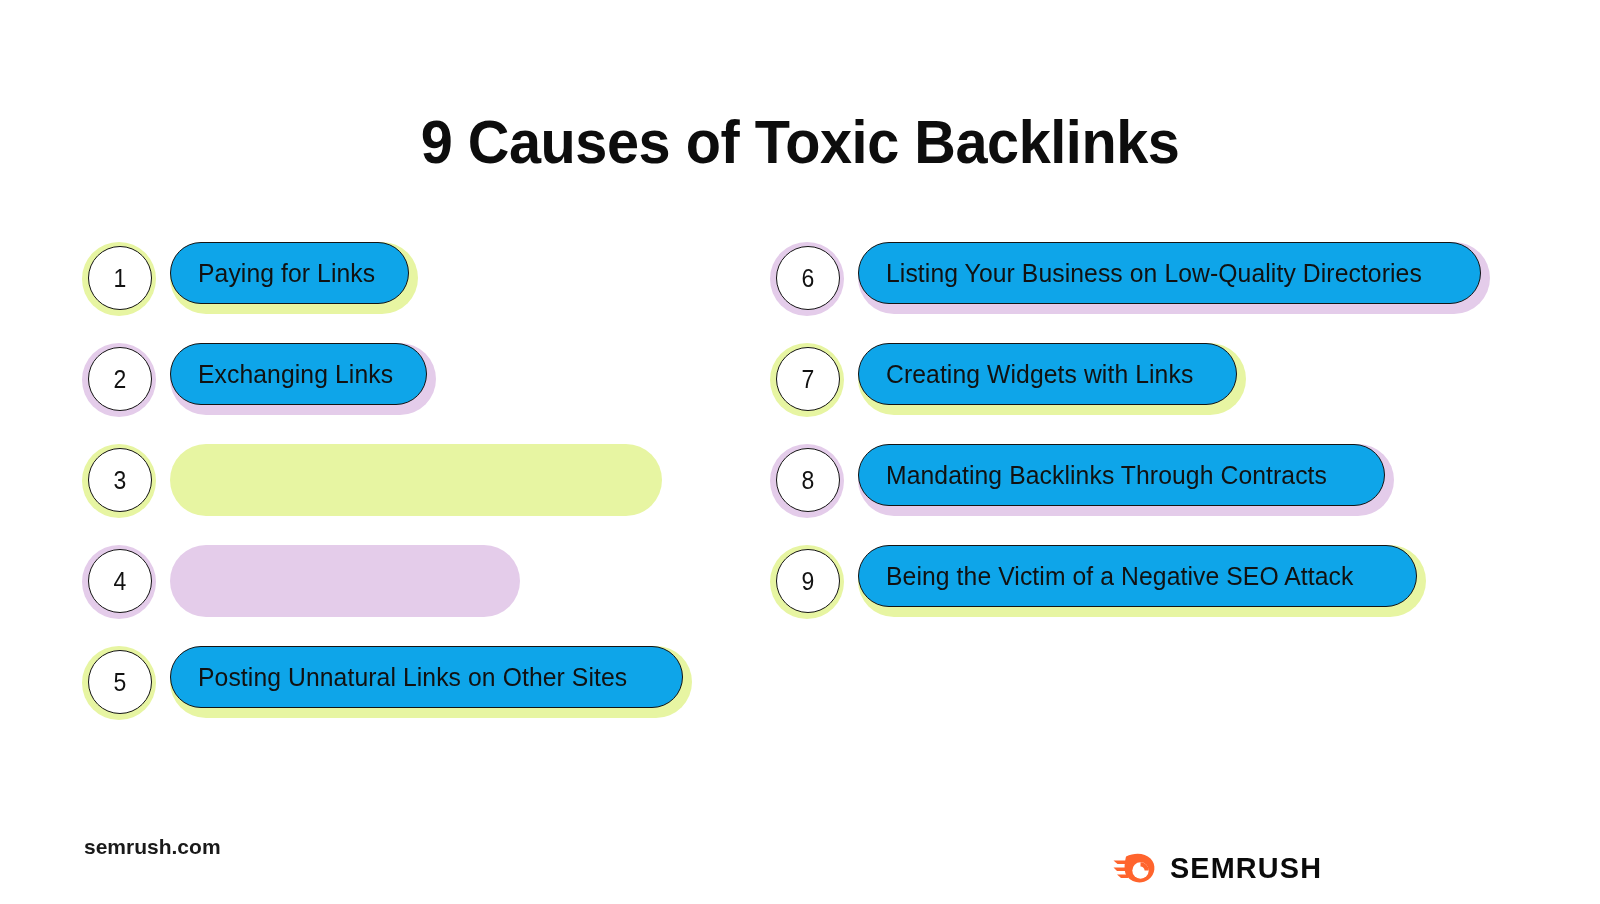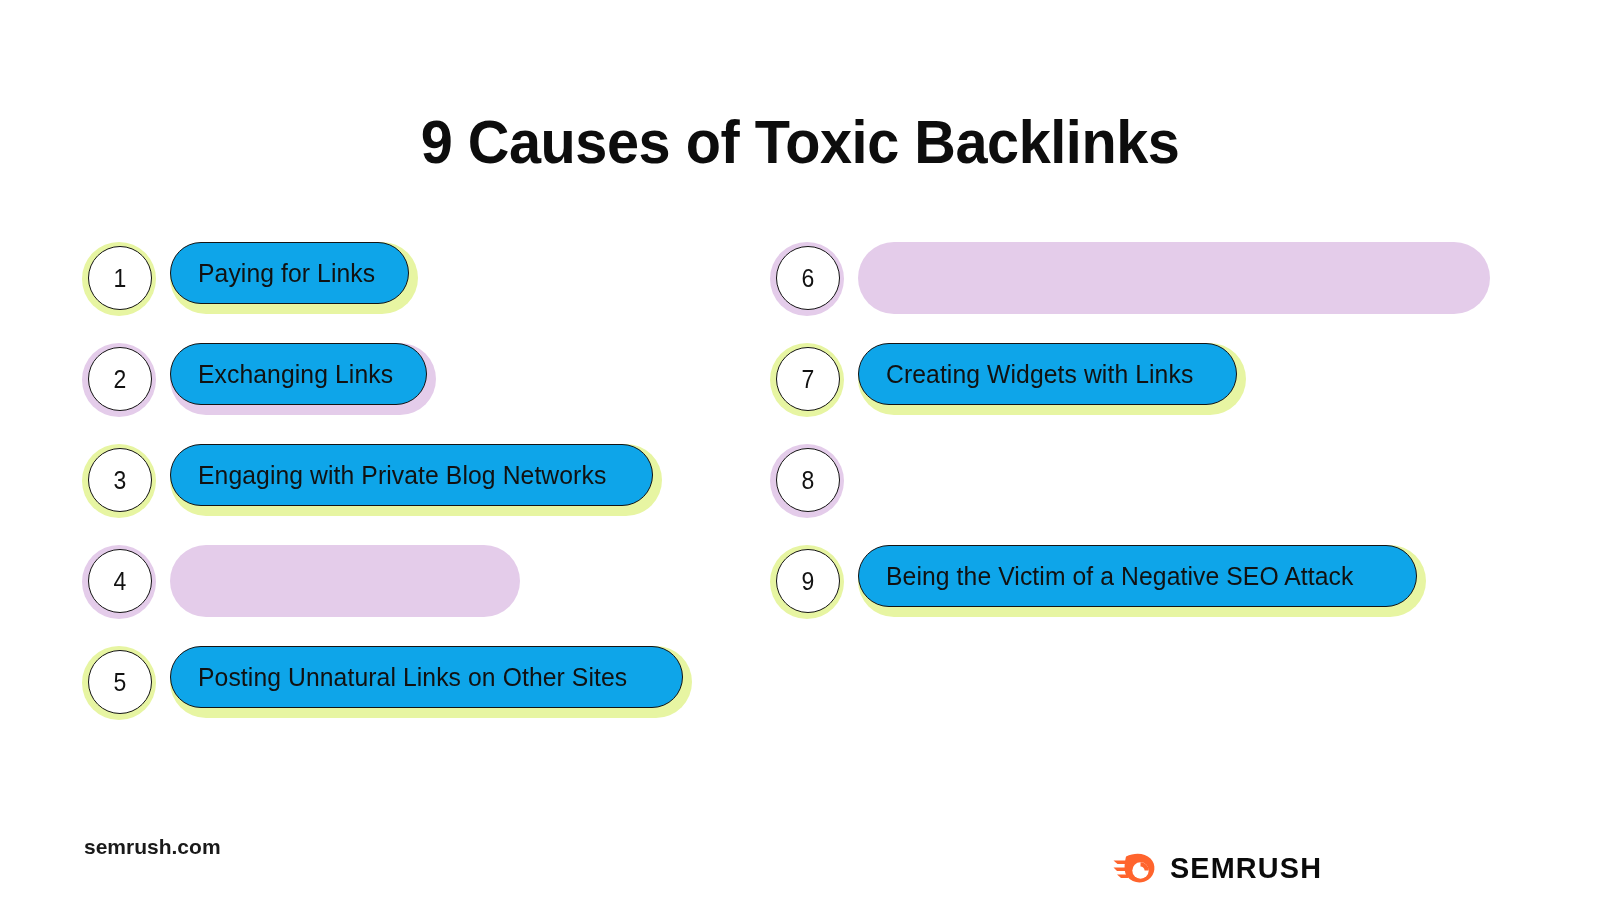--- a/index.html
+++ b/index.html
@@ -215,23 +215,20 @@
         </div>
         <div class="row">
           <div class="badge">
             <div class="badge-shadow" style="background: rgb(231, 245, 162);"></div>
             <div class="badge-face">
               <span class="badge-num">3</span>
             </div>
           </div>
           <div class="pill" style="width: 492px;">
             <div class="pill-shadow" style="background: rgb(231, 245, 162);"></div>
-            <div class="pill-face">
-              <span class="pill-label">Engaging with Private Blog Networks</span>
-            </div>
           </div>
         </div>
         <div class="row">
           <div class="badge">
             <div class="badge-shadow" style="background: rgb(228, 204, 234);"></div>
             <div class="badge-face">
               <span class="badge-num">4</span>
             </div>
           </div>
           <div class="pill" style="width: 350px;">
@@ -256,20 +253,23 @@
     <div class="col col-right" id="col-right">
         <div class="row">
           <div class="badge">
             <div class="badge-shadow" style="background: rgb(228, 204, 234);"></div>
             <div class="badge-face">
               <span class="badge-num">6</span>
             </div>
           </div>
           <div class="pill" style="width: 632px;">
             <div class="pill-shadow" style="background: rgb(228, 204, 234);"></div>
+            <div class="pill-face">
+              <span class="pill-label">Listing Your Business on Low-Quality Directories</span>
+            </div>
           </div>
         </div>
         <div class="row">
           <div class="badge">
             <div class="badge-shadow" style="background: rgb(231, 245, 162);"></div>
             <div class="badge-face">
               <span class="badge-num">7</span>
             </div>
           </div>
           <div class="pill" style="width: 388px;">
@@ -277,20 +277,26 @@
             <div class="pill-face">
               <span class="pill-label">Creating Widgets with Links</span>
             </div>
           </div>
         </div>
         <div class="row">
           <div class="badge">
             <div class="badge-shadow" style="background: rgb(228, 204, 234);"></div>
             <div class="badge-face">
               <span class="badge-num">8</span>
+            </div>
+          </div>
+          <div class="pill" style="width: 536px;">
+            <div class="pill-shadow" style="background: rgb(228, 204, 234);"></div>
+            <div class="pill-face">
+              <span class="pill-label">Mandating Backlinks Through Contracts</span>
             </div>
           </div>
         </div>
         <div class="row">
           <div class="badge">
             <div class="badge-shadow" style="background: rgb(231, 245, 162);"></div>
             <div class="badge-face">
               <span class="badge-num">9</span>
             </div>
           </div>

